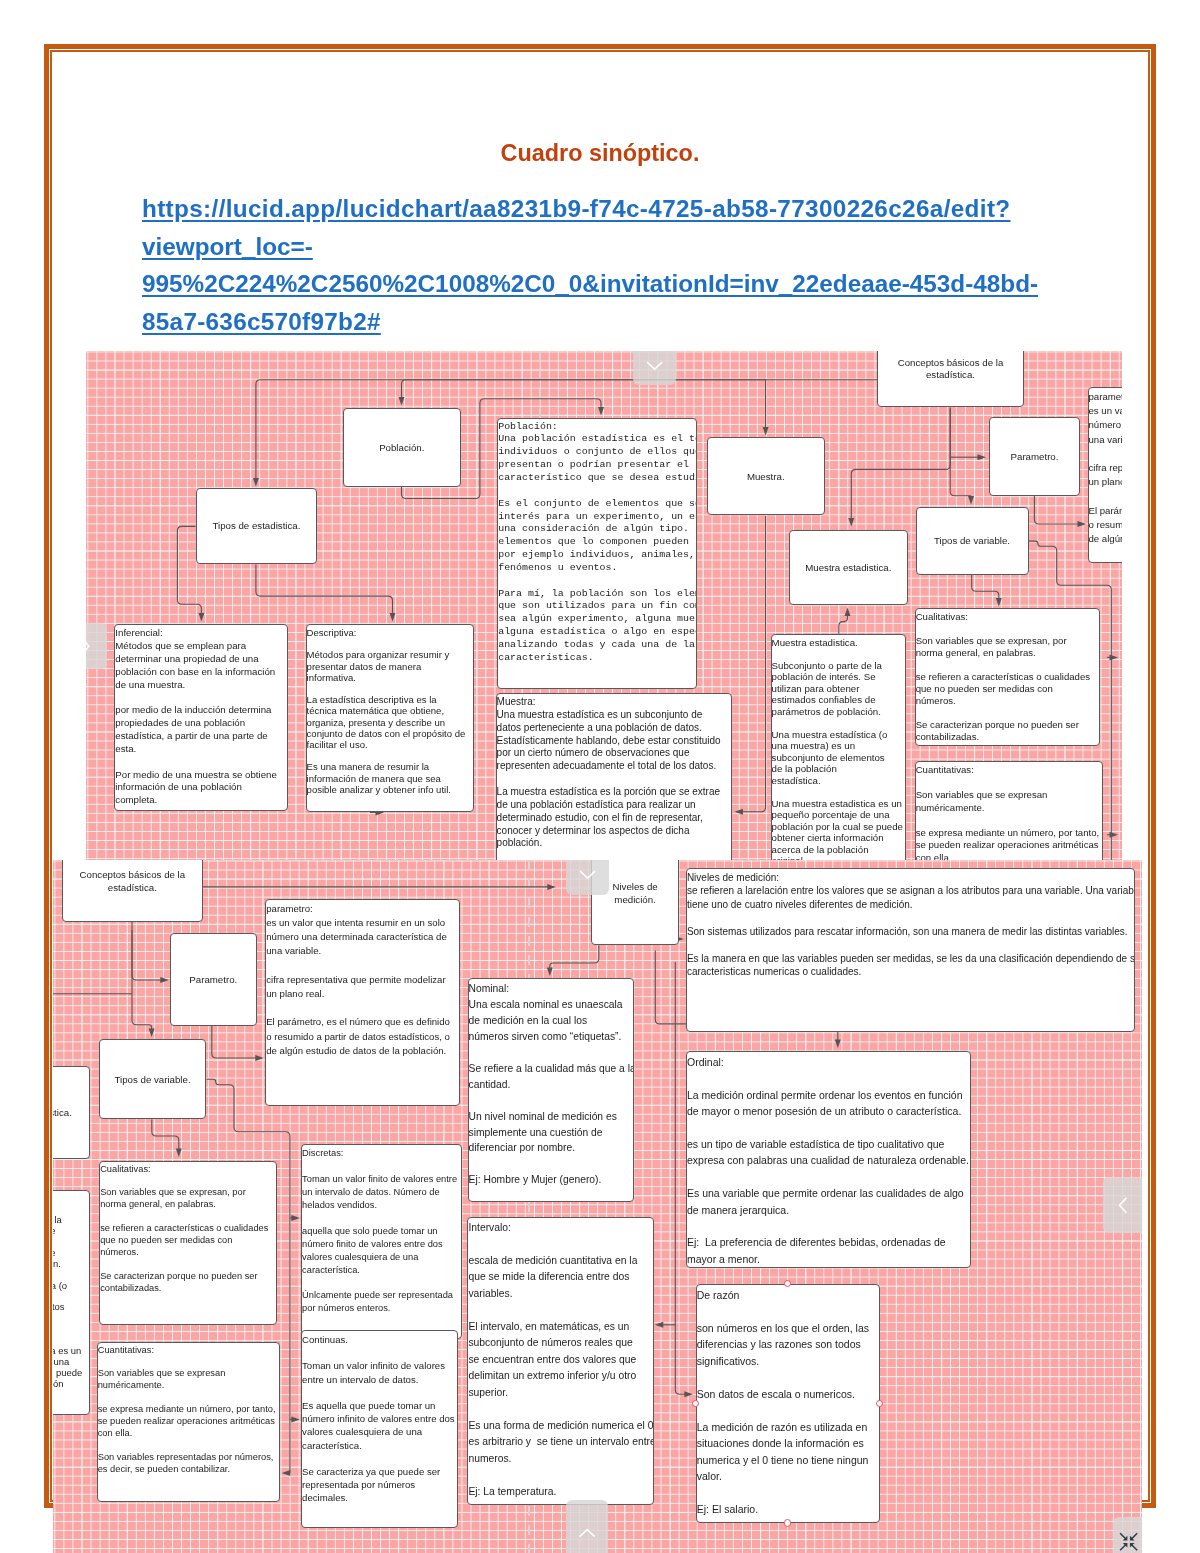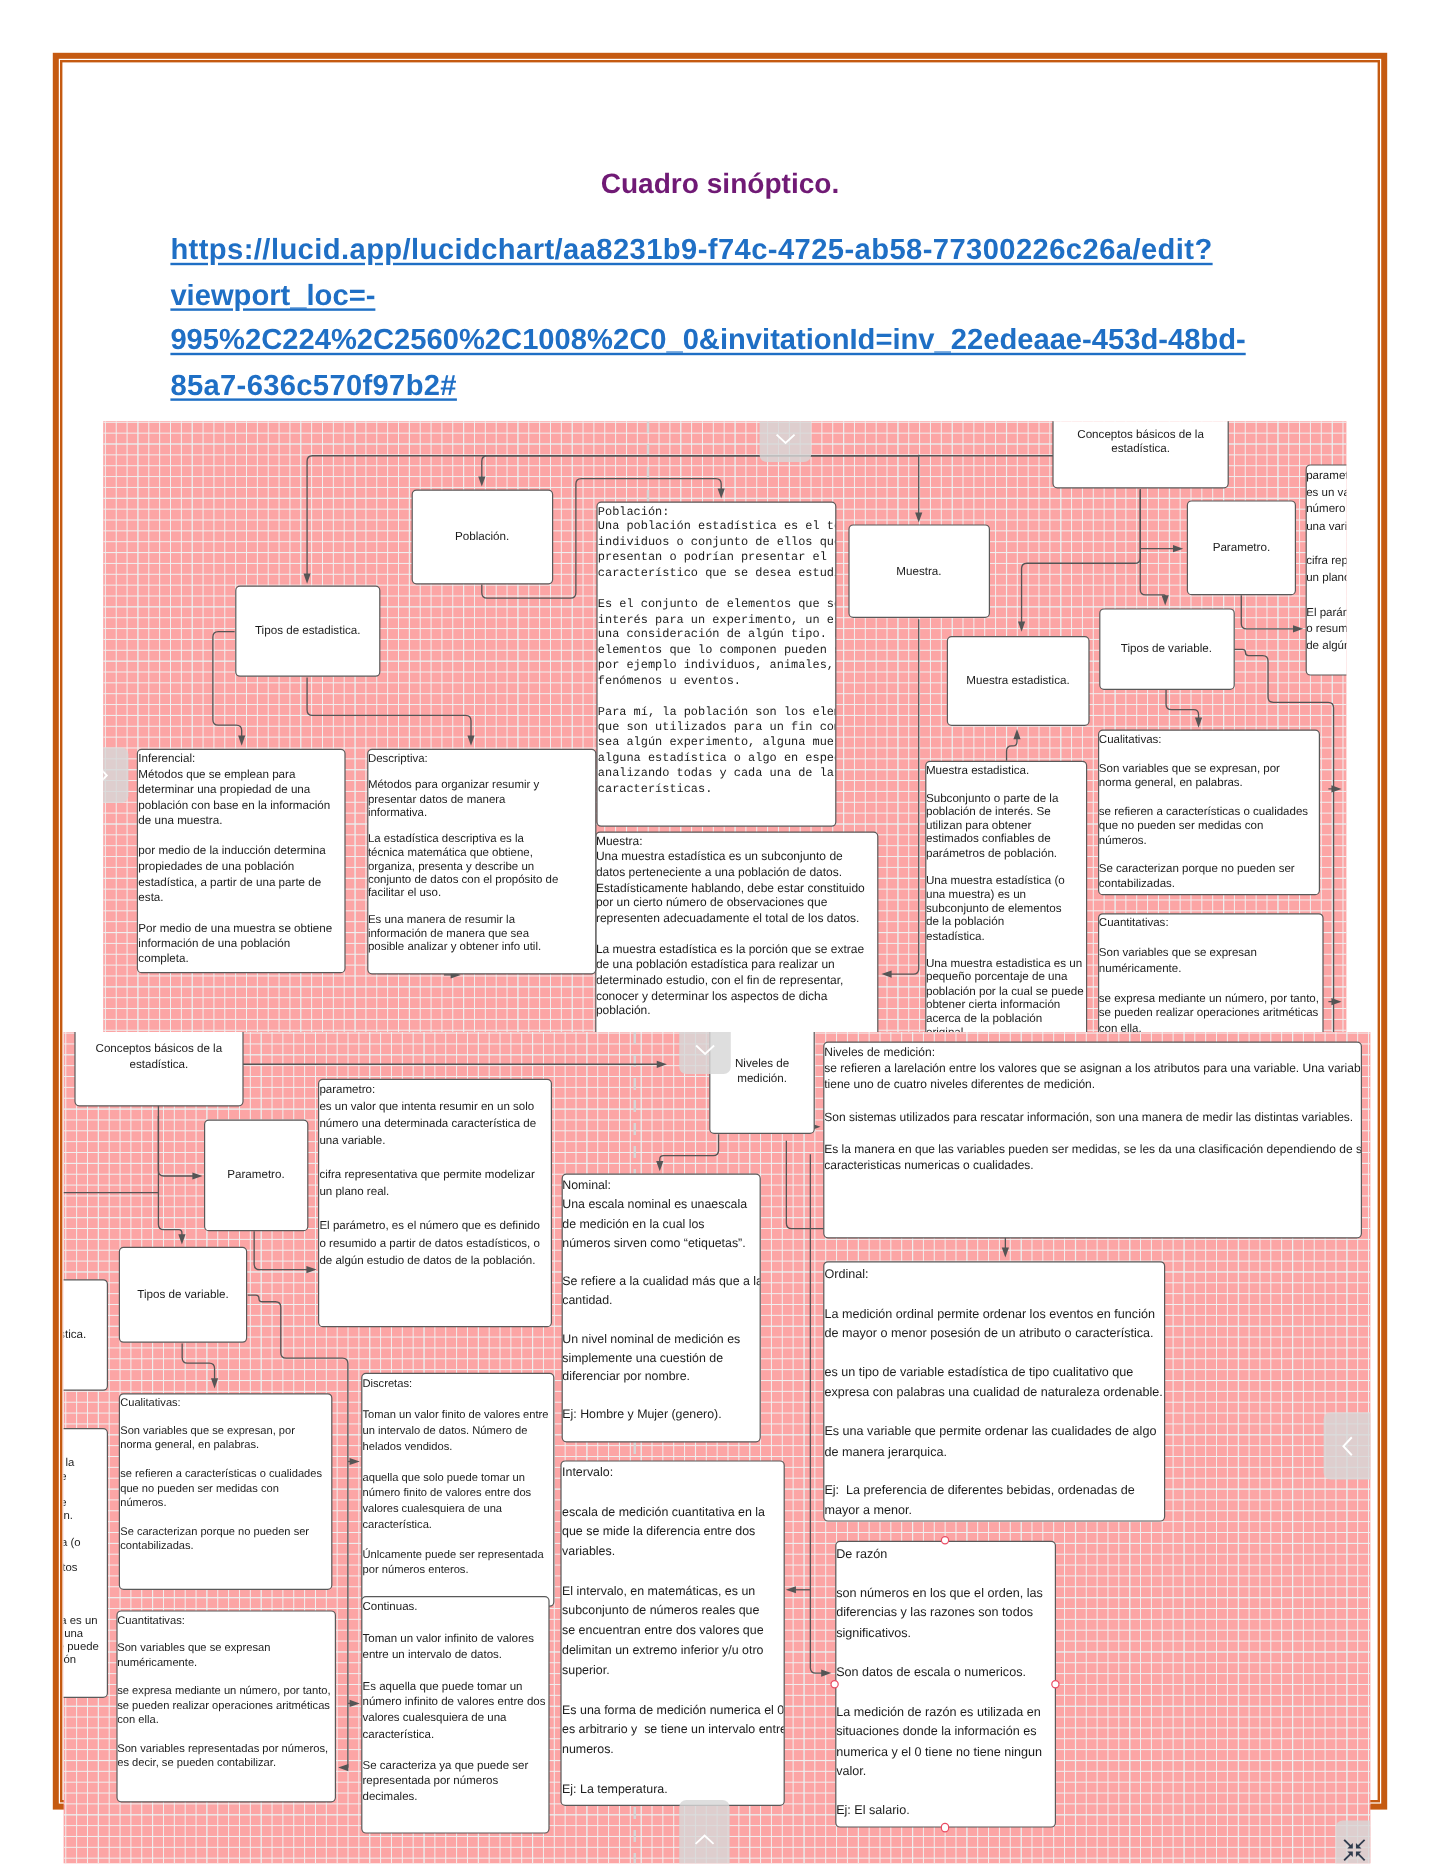--- a/index.html
+++ b/index.html
@@ -1,21 +1,21 @@
 <!DOCTYPE html>
 <html><head>
 <meta charset="utf-8">
 <title>Cuadro sinóptico</title>
 <style>
   html,body{margin:0;padding:0;}
   body{width:1200px;height:1553px;background:#fff;font-family:"Liberation Sans",sans-serif;overflow:hidden;position:relative;}
   .page-border{position:absolute;left:43.5px;top:43.5px;width:1112px;height:1464px;
     border:5px solid #C55A11;box-sizing:border-box;z-index:1;pointer-events:none;}
   .page-border::after{content:"";position:absolute;left:1px;top:1px;right:1px;bottom:1px;border:2px solid #C55A11;}
-  .doc-title{position:absolute;left:0;right:0;top:140px;text-align:center;font-weight:bold;font-size:23.4px;color:#701a75;}
+  .doc-title{position:absolute;left:0;right:0;top:140px;text-align:center;font-weight:bold;font-size:23.4px;color:#c2410c;}
   .doc-link{position:absolute;left:142px;top:190px;width:980px;font-size:24.3px;font-weight:bold;color:#1F6FC5;line-height:37.6px;}
   .doc-link span{text-decoration:underline;text-underline-offset:3px;display:block;white-space:nowrap;}
   .doc-link span:nth-child(1){letter-spacing:0.345px;}
   .doc-link span:nth-child(4){letter-spacing:0.28px;}
 
   .canvas{position:absolute;overflow:hidden;background:#fca5a5;z-index:2;}
   .grid{position:absolute;left:0;top:0;width:2000px;height:1200px;
      background-image:
        linear-gradient(to right, #f0f0f0 1px, transparent 1px),
        linear-gradient(to bottom, #f0f0f0 1px, transparent 1px),
@@ -184,21 +184,21 @@
 
 por medio de la inducción determina
 propiedades de una población
 estadística, a partir de una parte de
 esta.
 
 Por medio de una muestra se obtiene
 información de una población
 completa.</div>
     </div>
-    <div class="node lft" style="left: 219.6px; top: 273.5px; width: 191px; height: 188px; font-size: 9.55px; line-height: 11.2px;">
+    <div class="node lft" style="left: 219.6px; top: 273.5px; width: 168px; height: 188px; font-size: 9.55px; line-height: 11.2px;">
       <div class="t">Descriptiva:
 
 Métodos para organizar resumir y
 presentar datos de manera
 informativa.
 
 La estadística descriptiva es la
 técnica matemática que obtiene,
 organiza, presenta y describe un
 conjunto de datos con el propósito de

